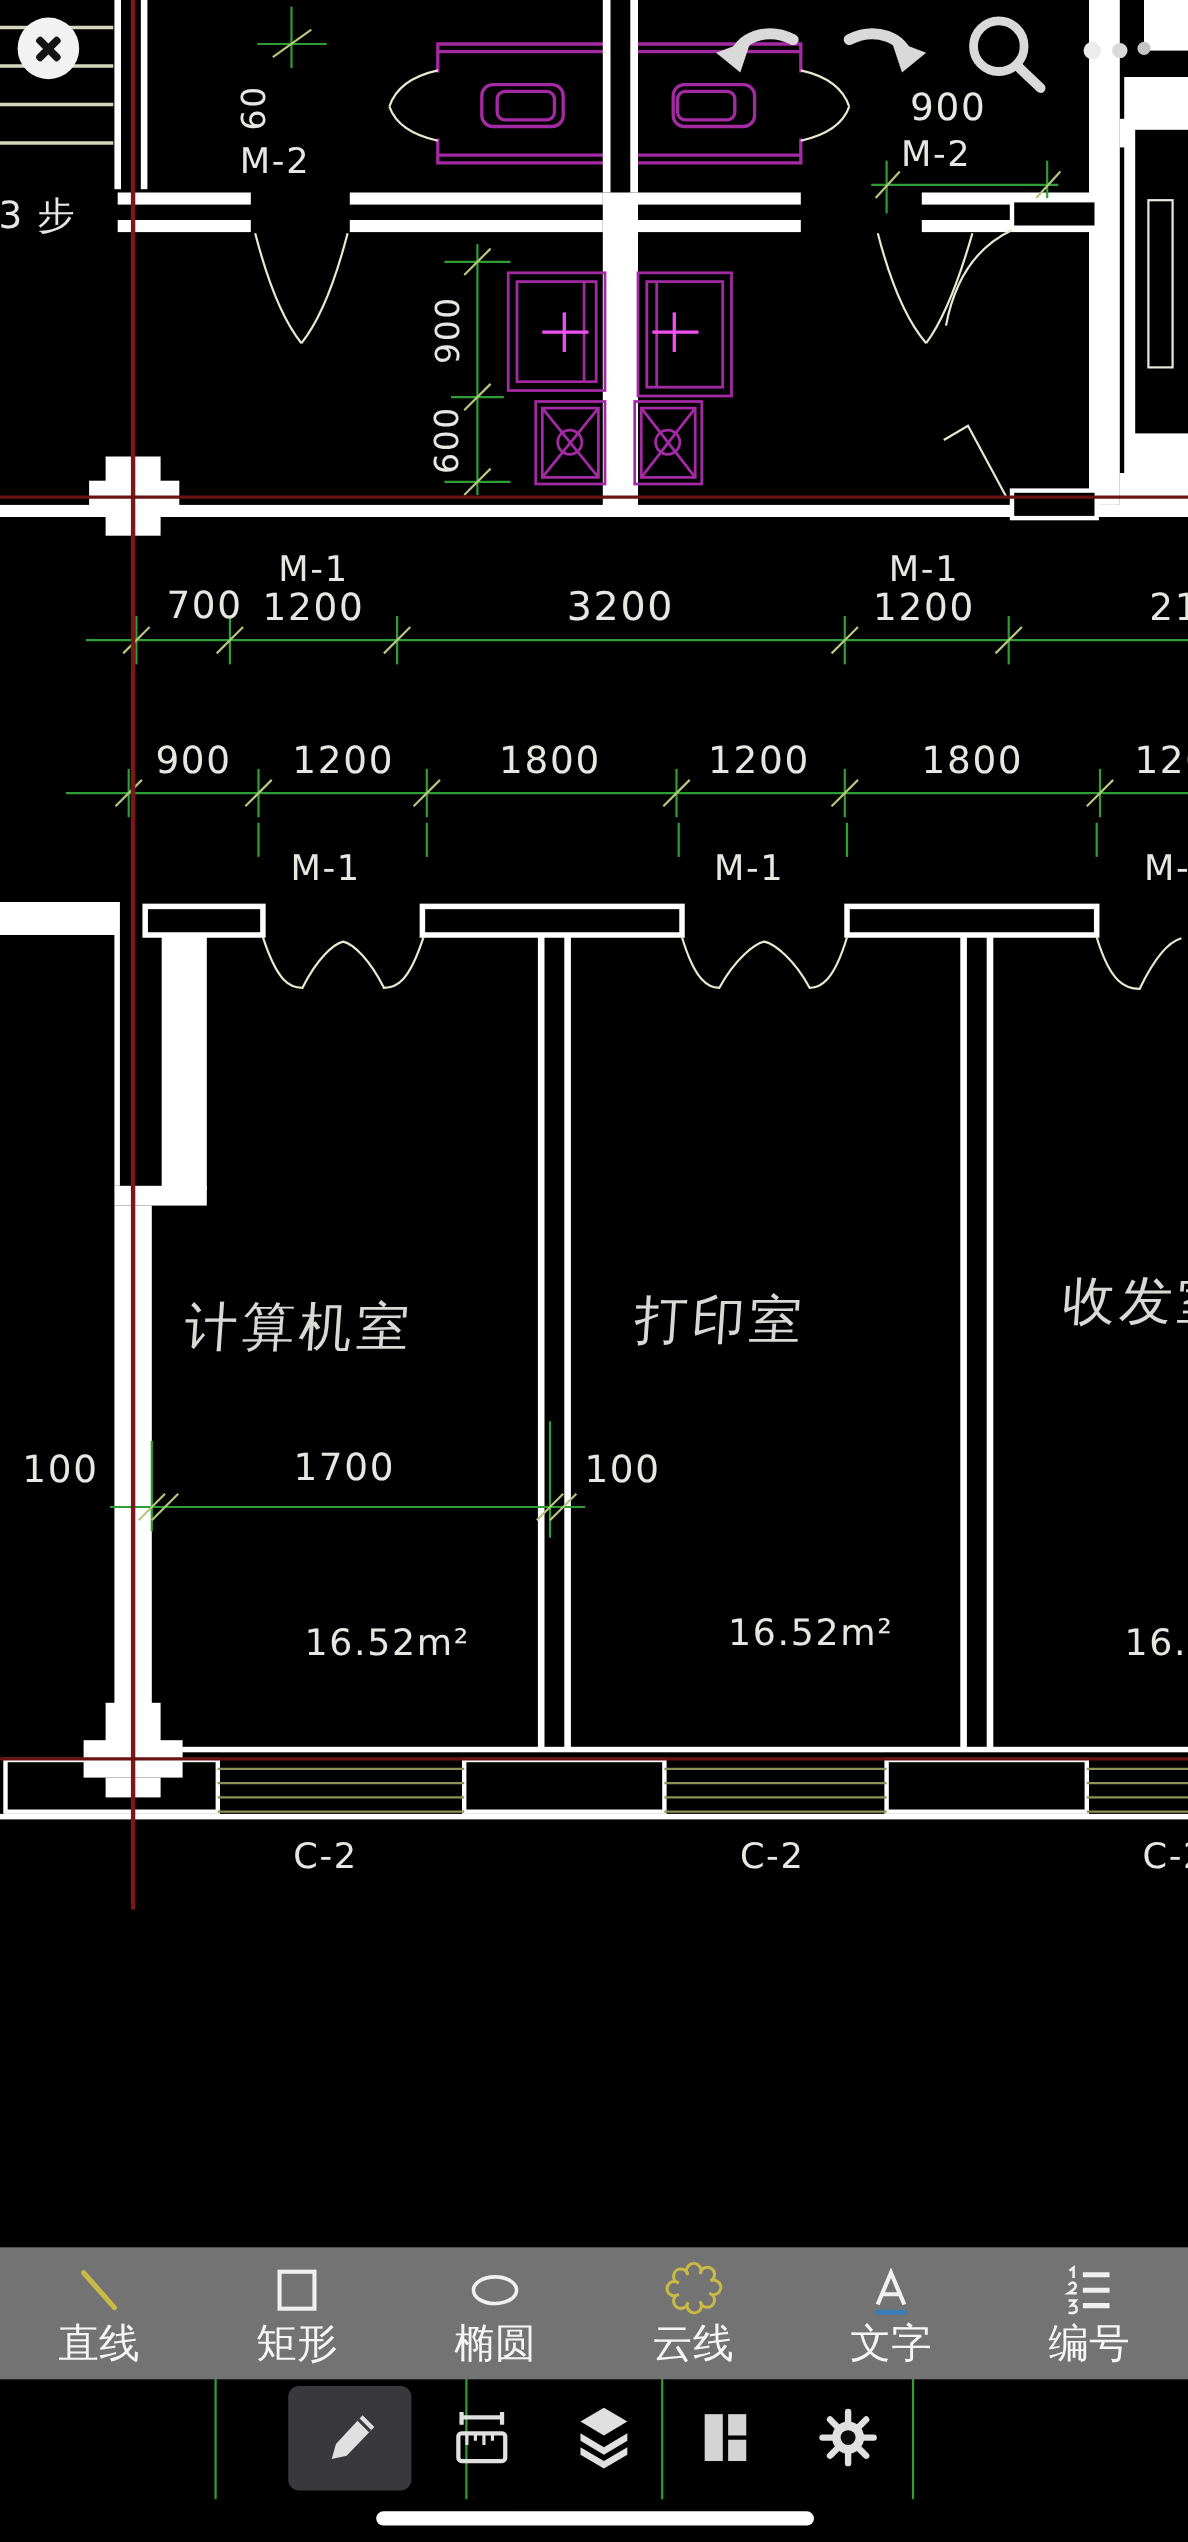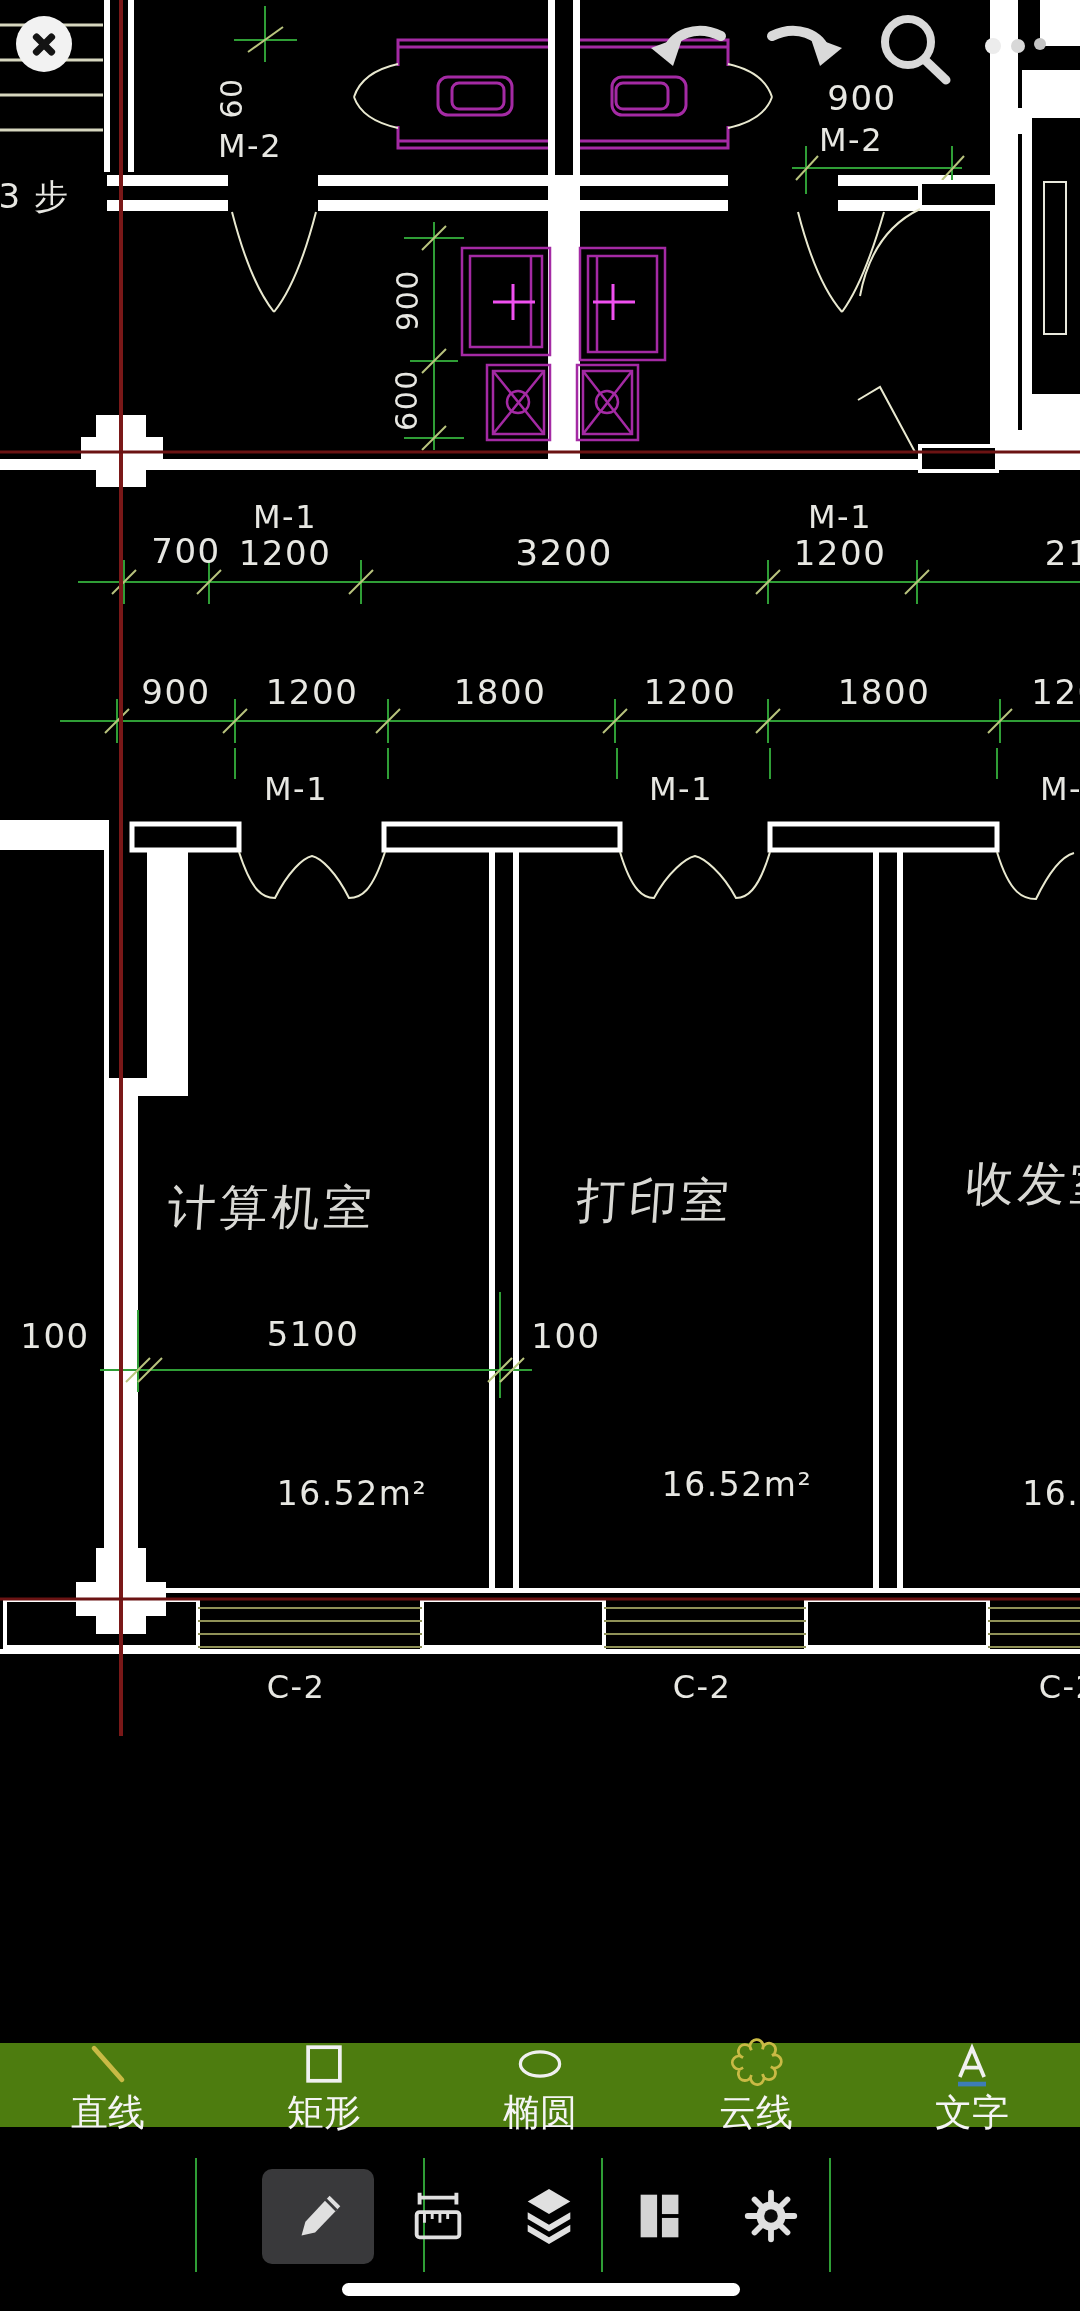--- a/index.html
+++ b/index.html
@@ -11,21 +11,21 @@
   .cad-label.cn{color:#d8d8d4;letter-spacing:4px;transform-origin:center;}
   
   .close-btn{position:absolute;left:16px;top:16px;width:56px;height:56px;border-radius:50%;
              background:#f2f2f2;}
   .close-btn:before,.close-btn:after{content:"";position:absolute;left:14px;top:25px;width:28px;height:7px;
              border-radius:3px;background:#141414;}
   .close-btn:before{transform:rotate(45deg);}
   .close-btn:after{transform:rotate(-45deg);}
   .top-icon{position:absolute;width:90px;height:72px;top:10px;}
   
-  .toolbar{position:absolute;left:0;top:2043px;width:1080px;height:84px;background:#4d7c0f;
+  .toolbar{position:absolute;left:0;top:2043px;width:1080px;height:120px;background:#737373;
            display:flex;align-items:center;}
   .tool{flex:1;height:100%;display:flex;flex-direction:column;align-items:center;justify-content:center;gap:1px;}
   .tool svg{width:56px;height:56px;flex:none;}
   .tool .lbl{color:#f5f5f5;font-size:37px;line-height:1.1;white-space:nowrap;}
   
   .navbar{position:absolute;left:0;top:2162px;width:1080px;height:108px;
           display:flex;justify-content:center;align-items:center;gap:16px;}
   .nav-item{width:95px;height:95px;display:flex;align-items:center;justify-content:center;border-radius:10px;}
   .nav-item.active{width:112px;height:95px;background:#39393b;}
   .nav-item svg{width:62px;height:62px;}
@@ -299,21 +299,21 @@
     <span class="cad-label" style="left: 690px; top: 692px; font-size: 34px; transform: translate(-50%, -50%);">1200</span>
     <span class="cad-label" style="left: 884px; top: 692px; font-size: 34px; transform: translate(-50%, -50%);">1800</span>
     <span class="cad-label" style="left: 1066px; top: 692px; font-size: 34px; transform: translate(-50%, -50%);">120</span>
     <span class="cad-label" style="left: 296px; top: 789px; font-size: 32px; transform: translate(-50%, -50%);">M-1</span>
     <span class="cad-label" style="left: 681px; top: 789px; font-size: 32px; transform: translate(-50%, -50%);">M-1</span>
     <span class="cad-label" style="left: 1072px; top: 789px; font-size: 32px; transform: translate(-50%, -50%);">M-1</span>
     <span class="cad-label cn" style="left: 272px; top: 1207px; font-size: 48px; transform: translate(-50%, -50%) skewX(-4deg);">计算机室</span>
     <span class="cad-label cn" style="left: 655px; top: 1200px; font-size: 48px; transform: translate(-50%, -50%) skewX(-4deg);">打印室</span>
     <span class="cad-label cn" style="left: 1044px; top: 1183px; font-size: 48px; transform: translate(-50%, -50%) skewX(-4deg);">收发室</span>
     <span class="cad-label" style="left: 55px; top: 1336px; font-size: 34px; transform: translate(-50%, -50%);">100</span>
-    <span class="cad-label" style="left: 313px; top: 1334px; font-size: 34px; transform: translate(-50%, -50%);">5100</span>
+    <span class="cad-label" style="left: 313px; top: 1334px; font-size: 34px; transform: translate(-50%, -50%);">1700</span>
     <span class="cad-label" style="left: 566px; top: 1336px; font-size: 34px; transform: translate(-50%, -50%);">100</span>
     <span class="cad-label" style="left: 352px; top: 1493px; font-size: 33px; transform: translate(-50%, -50%);">16.52m²</span>
     <span class="cad-label" style="left: 737px; top: 1484px; font-size: 33px; transform: translate(-50%, -50%);">16.52m²</span>
     <span class="cad-label" style="left: 1062px; top: 1493px; font-size: 33px; transform: translate(-50%, -50%);">16.5</span>
     <span class="cad-label" style="left: 296px; top: 1687px; font-size: 32px; transform: translate(-50%, -50%);">C-2</span>
     <span class="cad-label" style="left: 702px; top: 1687px; font-size: 32px; transform: translate(-50%, -50%);">C-2</span>
     <span class="cad-label" style="left: 1068px; top: 1687px; font-size: 32px; transform: translate(-50%, -50%);">C-2</span>
   </div>
 
 <div class="close-btn"></div>
@@ -368,20 +368,29 @@
       </svg>
     <span class="lbl">云线</span>
     </div>
     <div class="tool">
       <svg viewBox="0 0 60 60">
         <path d="M17,44 L30,13 L43,44 M21,34 L39,34" fill="none" stroke="#f0f0f0" stroke-width="4"></path>
         <rect x="15" y="49" width="30" height="5" fill="#3d7db5"></rect>
       </svg>
     <span class="lbl">文字</span>
     </div>
+    <div class="tool">
+      <svg viewBox="0 0 60 60">
+        <path d="M24,15 H50 M24,30 H50 M24,45 H50" stroke="#f0f0f0" stroke-width="5"></path>
+        <path d="M11,11 l4,-3 v10" fill="none" stroke="#f0f0f0" stroke-width="2.5"></path>
+        <path d="M10,25 q5,-5 7,0 q1,3 -7,8 h8" fill="none" stroke="#f0f0f0" stroke-width="2.5"></path>
+        <path d="M10,40 h7 l-4,5 q5,-1 5,4 q0,4 -8,3" fill="none" stroke="#f0f0f0" stroke-width="2.5"></path>
+      </svg>
+    <span class="lbl">编号</span>
+    </div>
   </div>
 
 <div class="navbar" id="navbar">
     <div class="nav-item active">
       <svg viewBox="0 0 64 64">
         <path d="M15,52 L19,38 L44,11 L55,22 L29,49 Z" fill="#e0e0e0"></path>
         <line x1="40" y1="15" x2="51" y2="26" stroke="#39393b" stroke-width="3"></line>
       </svg>
     </div>
     <div class="nav-item">

